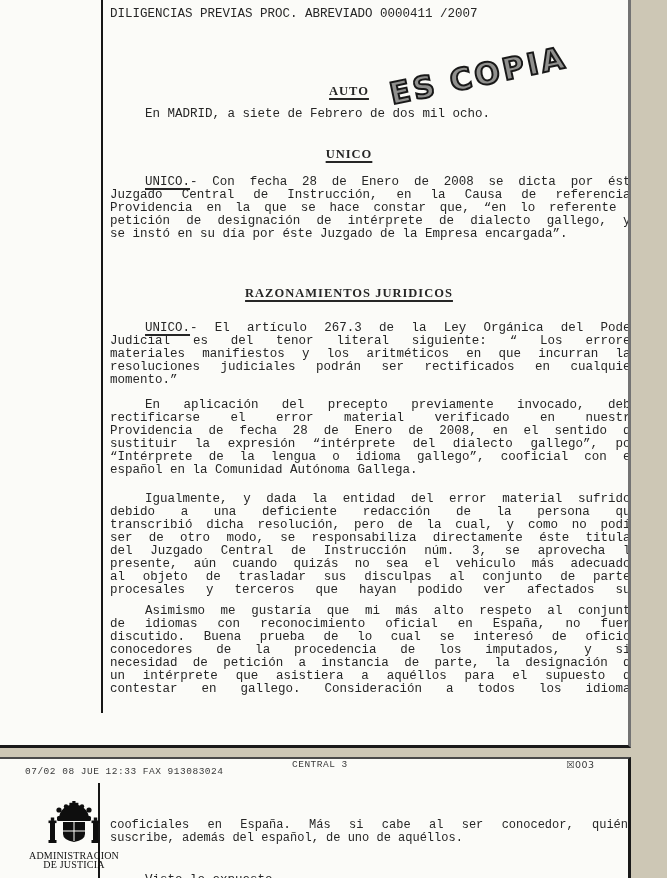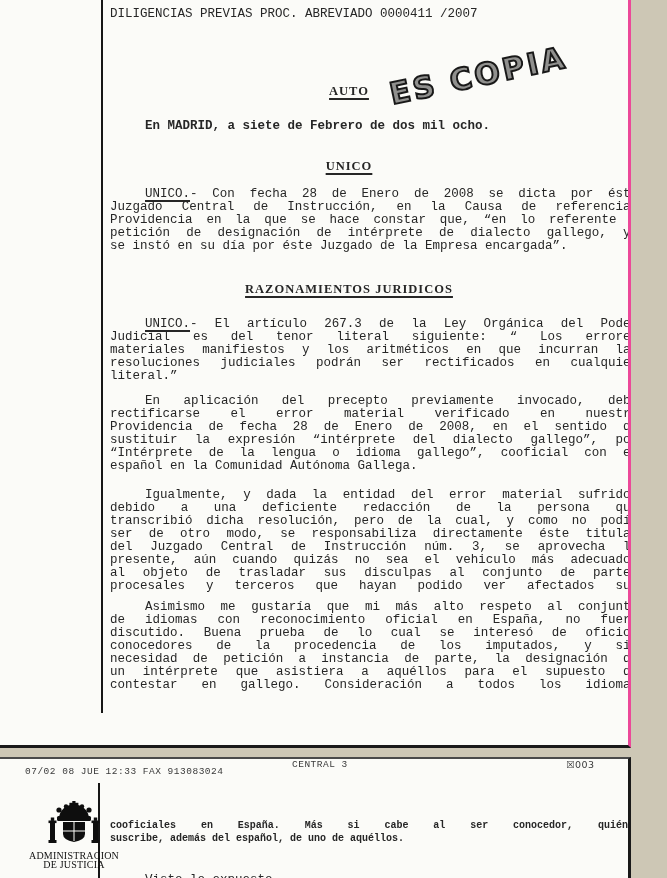--- a/index.html
+++ b/index.html
@@ -9,21 +9,21 @@
     position:relative;
     overflow:hidden;
     font-family:"Liberation Mono","DejaVu Sans Mono",monospace;
     color:#262626;
   }
   .page{
     position:absolute;left:0;background:#fbfbf8;overflow:hidden;
   }
   #page1{
     top:0;width:628px;height:745px;
-    border-right:3px solid #ec4899;
+    border-right:3px solid #737373;
     border-bottom:3px solid #191919;
   }
   #page2{
     top:757px;width:628px;height:121px;
     border-right:3px solid #191919;
     border-top:2px solid #4a4a4a;
   }
   .margin-rule{
     position:absolute;width:2px;background:#161616;
   }
@@ -52,24 +52,24 @@
     text-underline-offset:3px;
     font-family:Liberation Serif, serif;
   }
   .u{
     text-decoration:underline;
     text-decoration-thickness:1.5px;
     text-underline-offset:2.5px;
   }
   .case-line{margin-top:8px;}
   .h-auto{margin-top:64px;}
-  .date-line{margin-top:22px;padding-left:35px;font-weight:bold;}
+  .date-line{margin-top:10px;padding-left:35px;}
   .h-hechos{margin-top:27px;}
   .p-hechos{margin-top:15px;}
-  .h-raz{margin-top:30px;}
+  .h-raz{margin-top:46px;}
   .p-raz1{margin-top:22px;}
   .p-raz2{margin-top:12px;}
   .p-raz3{margin-top:16px;}
   .p-raz4{margin-top:8px;}
   #stamp{
     position:absolute;left:388px;top:58px;
     transform:rotate(-12deg);
     transform-origin:center;
     font-family:"DejaVu Sans","Liberation Sans",sans-serif;
     font-weight:800;
@@ -87,21 +87,21 @@
   }
   .fax-left{position:absolute;left:25px;top:10px;}
   .fax-center{position:absolute;left:292px;top:3px;}
   .fax-right{position:absolute;left:566px;top:3px;font-family:"DejaVu Sans",sans-serif;}
   #emblem{position:absolute;left:14px;top:42px;width:120px;text-align:center;}
   #emblem svg{display:block;margin:0 auto;}
   .emblem-caption{
     font-family:"Liberation Serif","DejaVu Serif",serif;
     font-size:10px;line-height:9px;letter-spacing:0.2px;color:#111;
   }
-  #body2{position:absolute;left:110px;top:60px;width:518px;font-size:10px;font-weight:bold;}
+  #body2{position:absolute;left:110px;top:60px;width:518px;font-size:12px;}
   #visto{
     position:absolute;left:145px;top:115px;width:420px;
     font-size:12.5px;line-height:13px;white-space:nowrap;
   }
 </style>
 </head>
 <body>
 
 <div class="page" id="page1">
   <div class="margin-rule" id="rule1"></div>
@@ -126,21 +126,21 @@
     </div>
 
     <div class="tline heading h-raz">RAZONAMIENTOS JURIDICOS</div>
 
     <div class="para p-raz1">
       <div class="tline just indent"><span class="u">UNICO.</span><span>- El artículo 267.3 de la Ley Orgánica del Poder</span></div>
       <div>
           <div class="tline just">Judicial es del tenor literal siguiente: “ Los errores</div>
           <div class="tline just">materiales manifiestos y los aritméticos en que incurran las</div>
           <div class="tline just">resoluciones judiciales podrán ser rectificados en cualquier</div>
-          <div class="tline">literal.”</div>
+          <div class="tline">momento.”</div>
         </div>
     </div>
 
     <div class="para p-raz2">
         <div class="tline just indent">En aplicación del precepto previamente invocado, debe</div>
         <div class="tline just">rectificarse el error material verificado en nuestra</div>
         <div class="tline just">Providencia de fecha 28 de Enero de 2008, en el sentido de</div>
         <div class="tline just">sustituir la expresión “intérprete del dialecto gallego”, por</div>
         <div class="tline just">“Intérprete de la lengua o idioma gallego”, cooficial con el</div>
         <div class="tline">español en la Comunidad Autónoma Gallega.</div>

